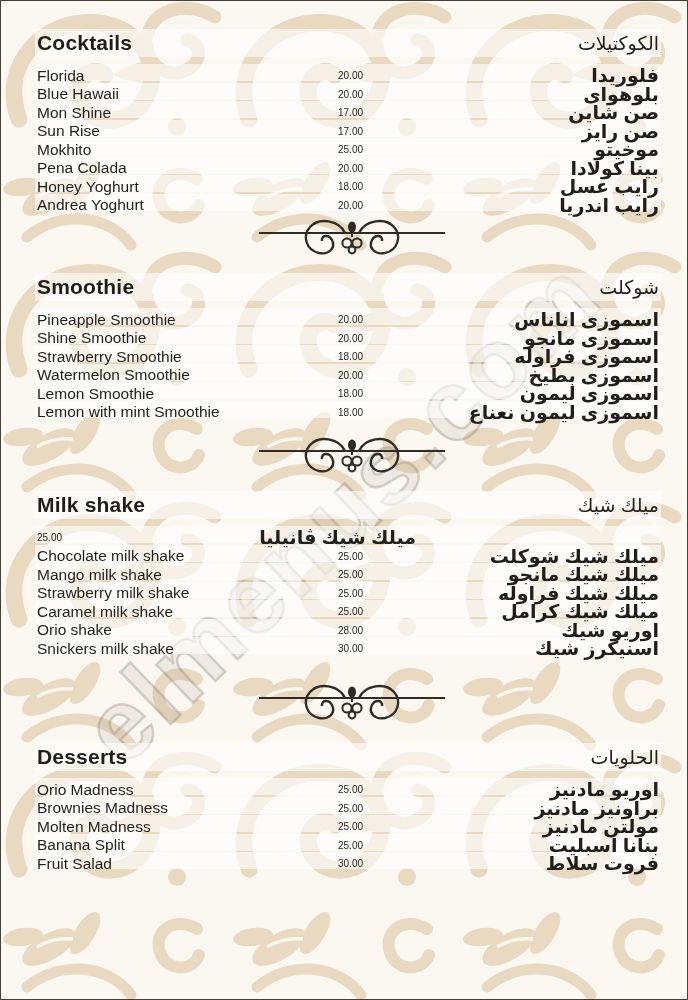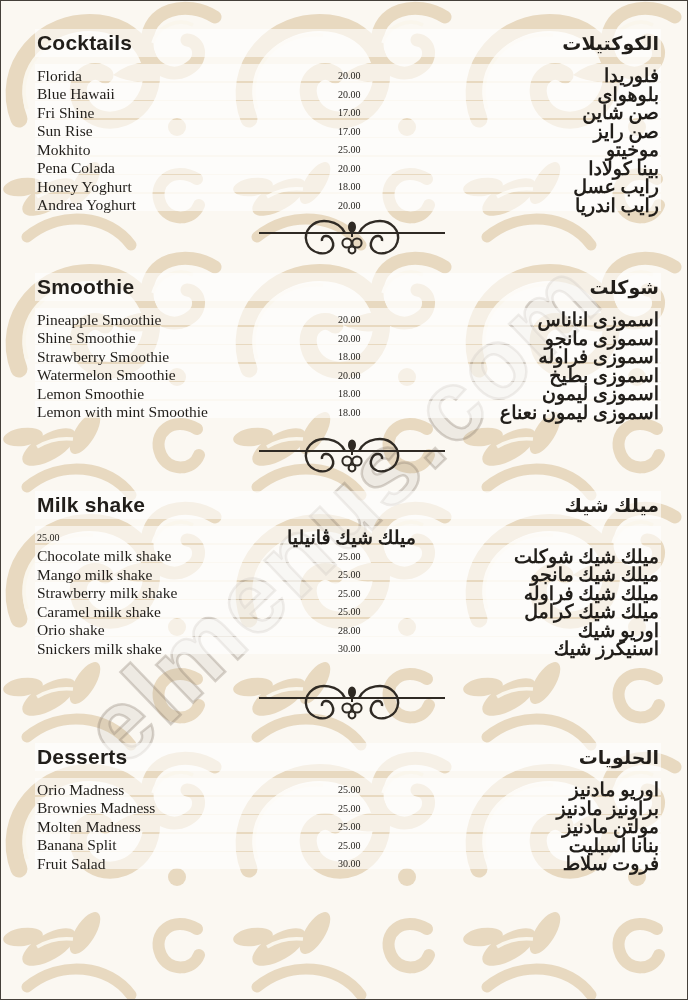--- a/index.html
+++ b/index.html
@@ -17,24 +17,24 @@
     color:rgba(150,138,122,0.12);
     -webkit-text-stroke:2.5px rgba(128,116,102,0.30);
   }
   .section{position:absolute;left:34px;width:626px;}
   .s0{top:28px}.s1{top:272px}.s2{top:490px}.s3{top:742px}
   .shead{
     display:flex;justify-content:space-between;align-items:baseline;
     background:rgba(255,255,255,0.60);padding:2px 2px;margin-bottom:7px;
   }
   .ten{font-size:21px;font-weight:bold;letter-spacing:.2px;}
-  .tar{font-size:19px;font-weight:bold;}
+  .tar{font-size:19px;font-weight:normal;}
   .row{
     display:grid;grid-template-columns:301px 78px 1fr;align-items:center;
-    background:rgba(255,255,255,0.60);height:17px;margin-bottom:1.5px;padding:0 2px;font-family:Liberation Serif, serif;
+    background:rgba(255,255,255,0.60);height:17px;margin-bottom:1.5px;padding:0 2px;
   }
   .nm{font-size:15.5px;white-space:nowrap;}
   .pr{font-size:10px;}
   .ar{font-size:19px;font-weight:bold;text-align:right;white-space:nowrap;}
   .divider{position:absolute;left:258px;width:186px;height:44px;}
   .d0{top:216px}.d1{top:434px}.d2{top:681px}
 </style>
 </head>
 <body>
 
@@ -79,21 +79,21 @@
           <span class="nm">Florida</span>
           <span class="pr">20.00</span>
           <span class="ar" dir="rtl">فلوريدا</span>
         </div>
         <div class="row">
           <span class="nm">Blue Hawaii</span>
           <span class="pr">20.00</span>
           <span class="ar" dir="rtl">بلوهواى</span>
         </div>
         <div class="row">
-          <span class="nm">Fri Shine</span>
+          <span class="nm">Mon Shine</span>
           <span class="pr">17.00</span>
           <span class="ar" dir="rtl">صن شاين</span>
         </div>
         <div class="row">
           <span class="nm">Sun Rise</span>
           <span class="pr">17.00</span>
           <span class="ar" dir="rtl">صن رايز</span>
         </div>
         <div class="row">
           <span class="nm">Mokhito</span>

